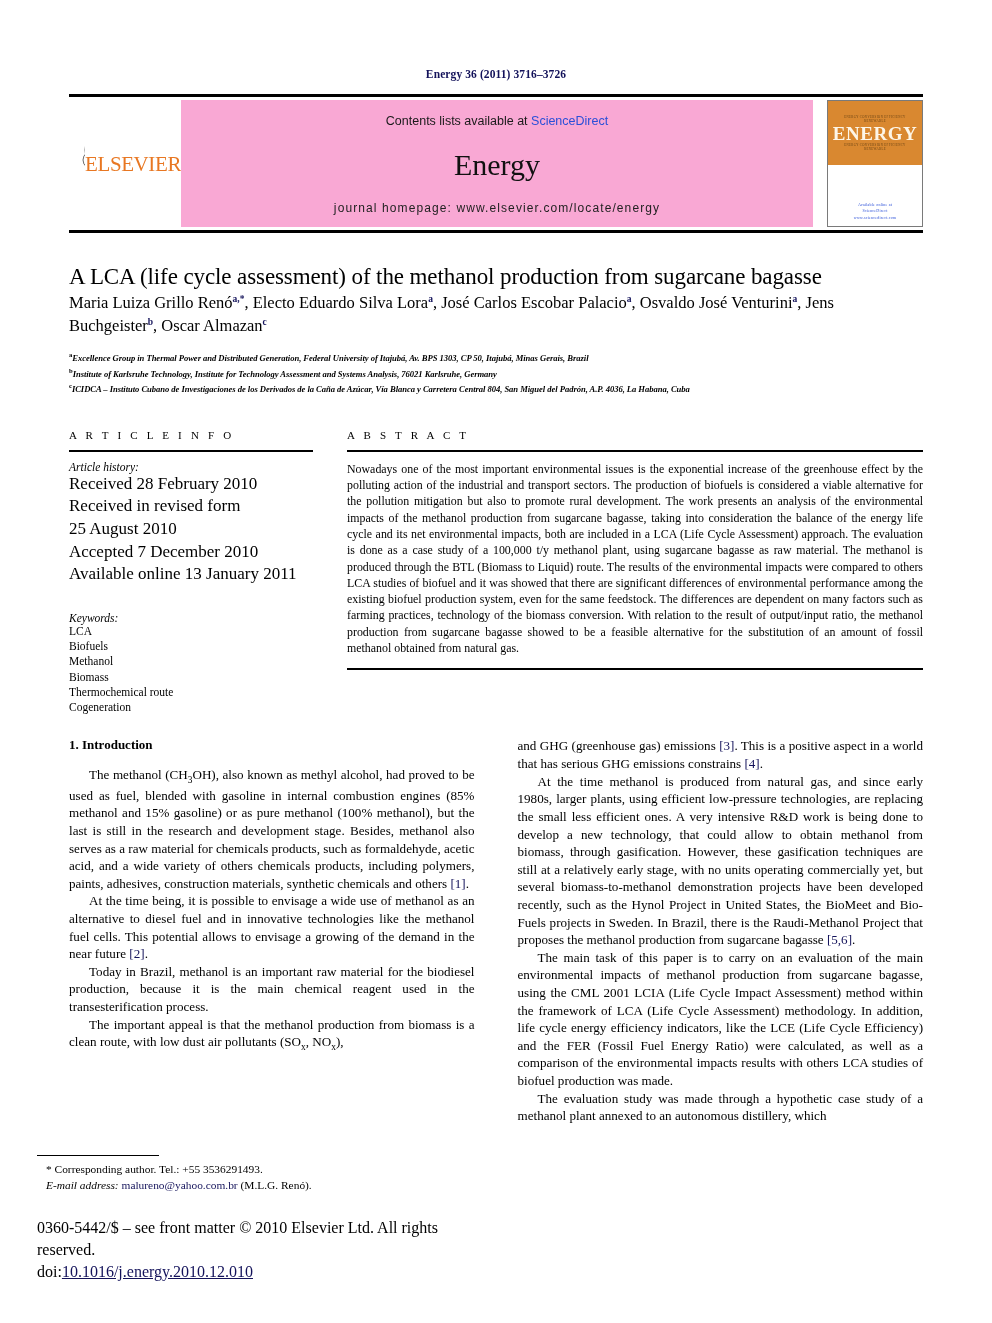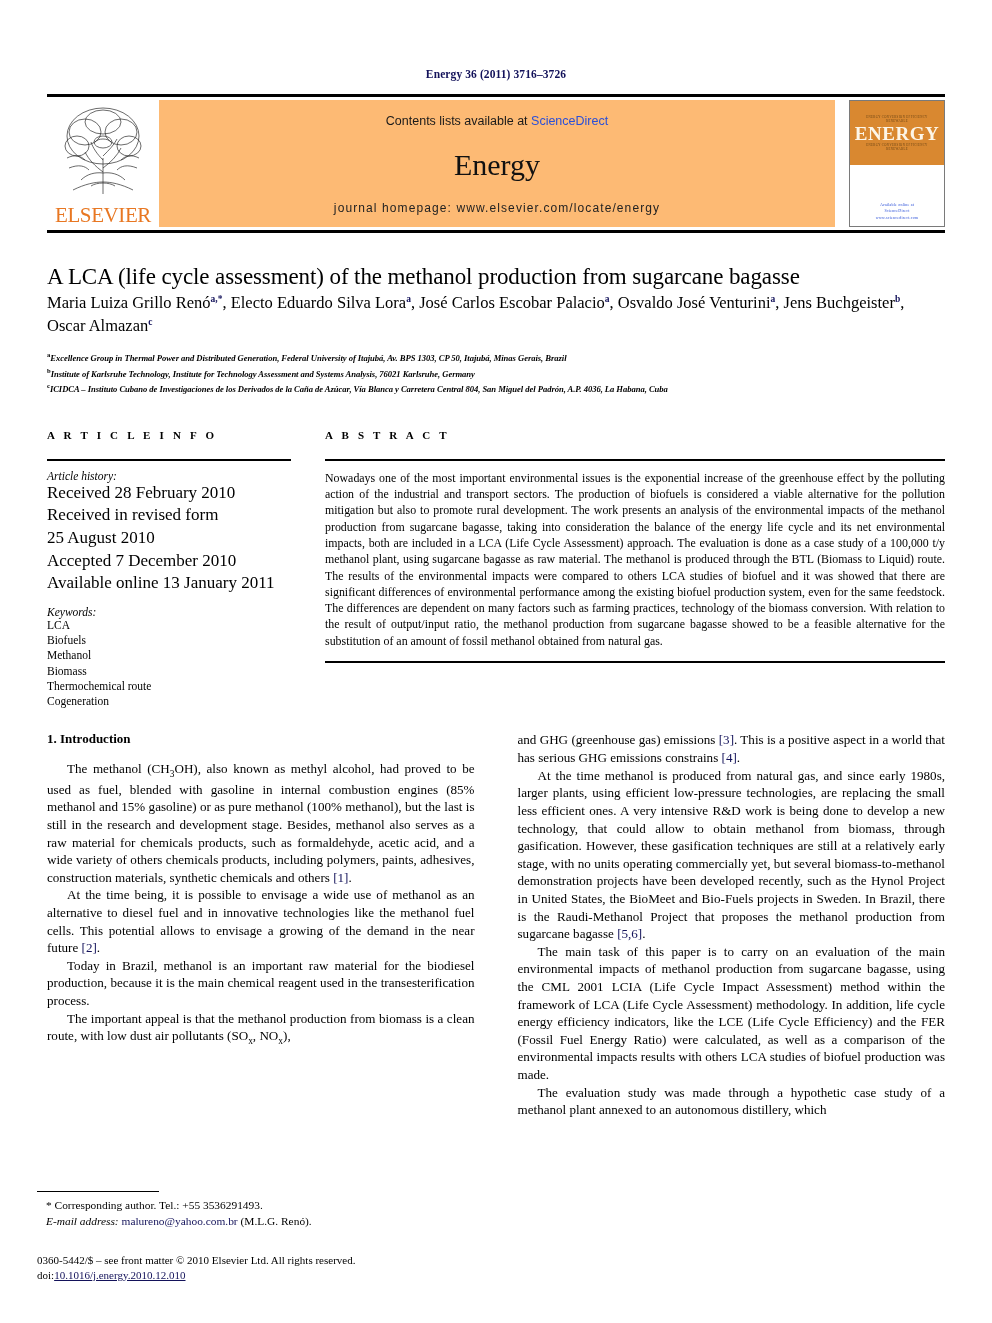--- a/index.html
+++ b/index.html
@@ -13,21 +13,21 @@
     font-family: "Liberation Serif", "DejaVu Serif", serif;
     color: #000000;
     position: relative;
     overflow: hidden;
   }
   .page {
     width: 992px;
     height: 1323px;
     position: relative;
     box-sizing: border-box;
-    padding: 0 47px;
+    padding: 0 69px;
   }
 
   
   .running-head {
     text-align: center;
     font-size: 11.5px;
     font-weight: bold;
     color: #13125a;
     padding-top: 68px;
     letter-spacing: 0.1px;
@@ -41,21 +41,21 @@
   .masthead {
     display: flex;
     align-items: stretch;
     height: 127px;
     margin-top: 3px;
   }
   .elsevier-logo {
     width: 112px;
     flex: 0 0 112px;
     display: flex;
-    flex-direction: column;
+    flex-direction: row;
     justify-content: space-between;
     align-items: center;
     padding: 2px 0 1px 0;
     box-sizing: border-box;
   }
   .tree-box {
     width: 104px;
     height: 96px;
     position: relative;
     overflow: hidden;
@@ -63,21 +63,21 @@
   .elsevier-word {
     font-family: "Liberation Serif", serif;
     font-size: 21px;
     letter-spacing: -0.4px;
     color: #E87722;
     font-weight: normal;
     line-height: 1;
   }
   .masthead-center {
     flex: 1;
-    background: #fdba74;
+    background: #f9a8d4;
     display: flex;
     flex-direction: column;
     justify-content: space-between;
     align-items: center;
     padding: 14px 0 12px 0;
     box-sizing: border-box;
   }
   .contents-line {
     font-size: 12.5px;
     font-family: "Liberation Sans", sans-serif;
@@ -187,29 +187,29 @@
   
   .info-abstract {
     display: flex;
     margin-top: 32px;
     gap: 34px;
   }
   .col-info { width: 244px; flex: 0 0 244px; }
   .col-abstract { flex: 1; }
   .sec-head {
     font-size: 11px;
-    font-weight: bold;
+    font-weight: normal;
     font-family: "Liberation Serif", serif;
     letter-spacing: 3.2px;
-    margin-bottom: 18px;
+    margin-bottom: 9px;
   }
   .hair-rule { border-top: 2px solid #000; margin-bottom: 9px; }
   .history-label { font-style: italic; font-size: 11.5px; }
   .history-list { font-size: 17px; line-height: 1.33; }
-  .keywords-wrap { margin-top: 11px; font-family: Liberation Serif, serif; }
+  .keywords-wrap { margin-top: 26px; font-family: Liberation Serif, serif; }
   .kw-label { font-style: italic; font-size: 11.5px; }
   .kw-list { font-size: 11.5px; line-height: 1.33; }
   .abstract-body {
     font-size: 11.9px;
     line-height: 1.37;
     text-align: justify;
   }
   .copyright-line { text-align: right; margin-top: 1px; font-size: 11.9px; }
   .abstract-rule { border-top: 2.5px solid #000; margin-top: 12px; }
 
@@ -252,21 +252,21 @@
   }
   .footnote {
     font-size: 11.4px;
     line-height: 1.4;
     padding-left: 9px;
   }
   .footnote .email-label { font-style: italic; }
   .link-blue { color: #13125a; }
   .footer-block {
     margin-top: 23px;
-    font-size: 11px;
+    font-size: 16px;
     line-height: 1.38;
   }
   .doi-link { color: #13125a; text-decoration: underline; }
 </style>
 </head>
 <body>
 
 <div class="page">
 
   <div class="running-head">Energy 36 (2011) 3716–3726</div>

